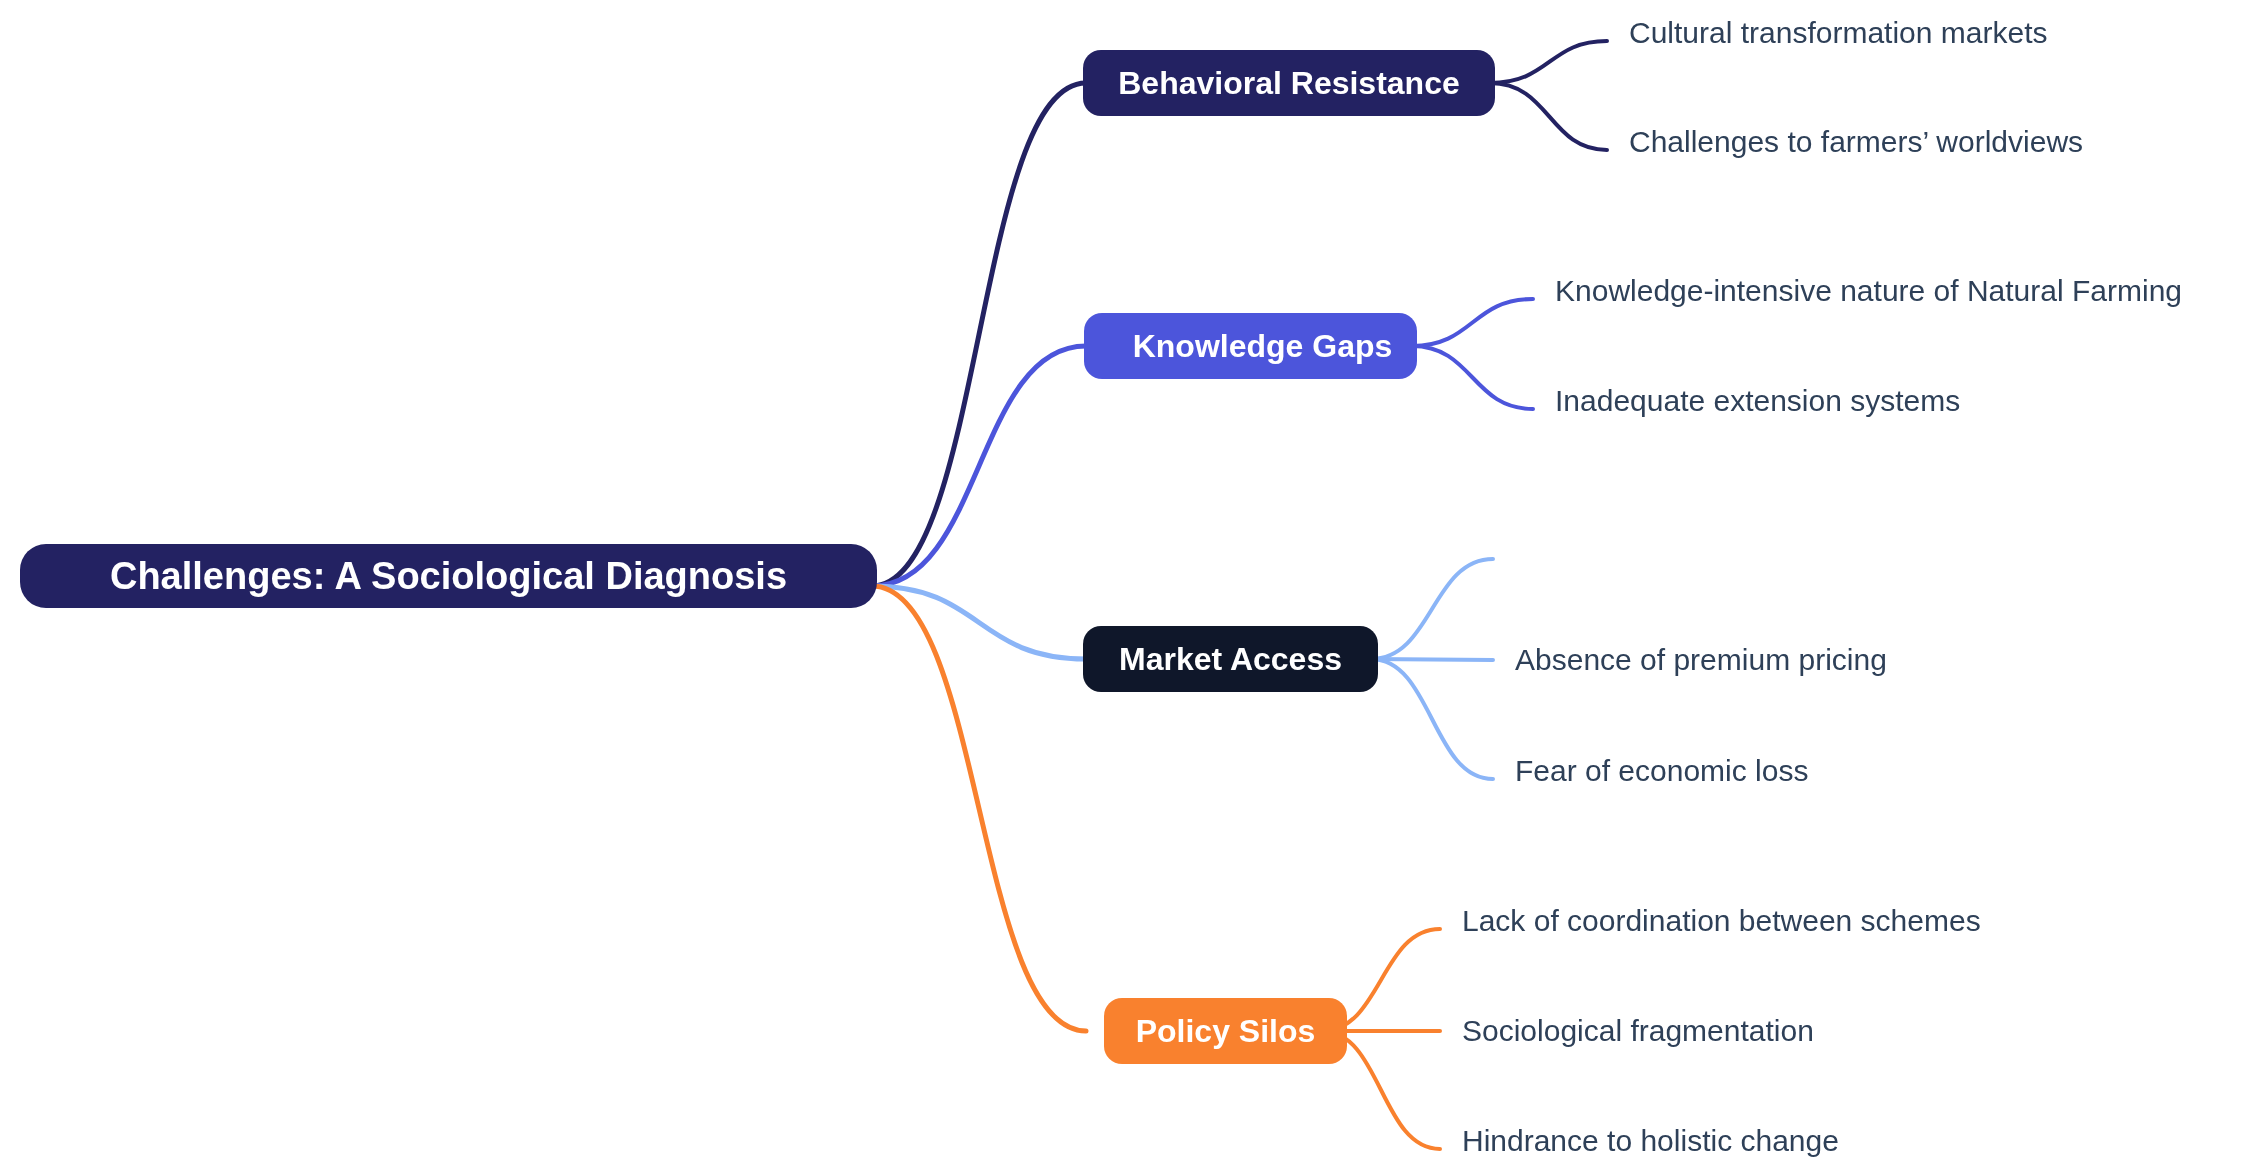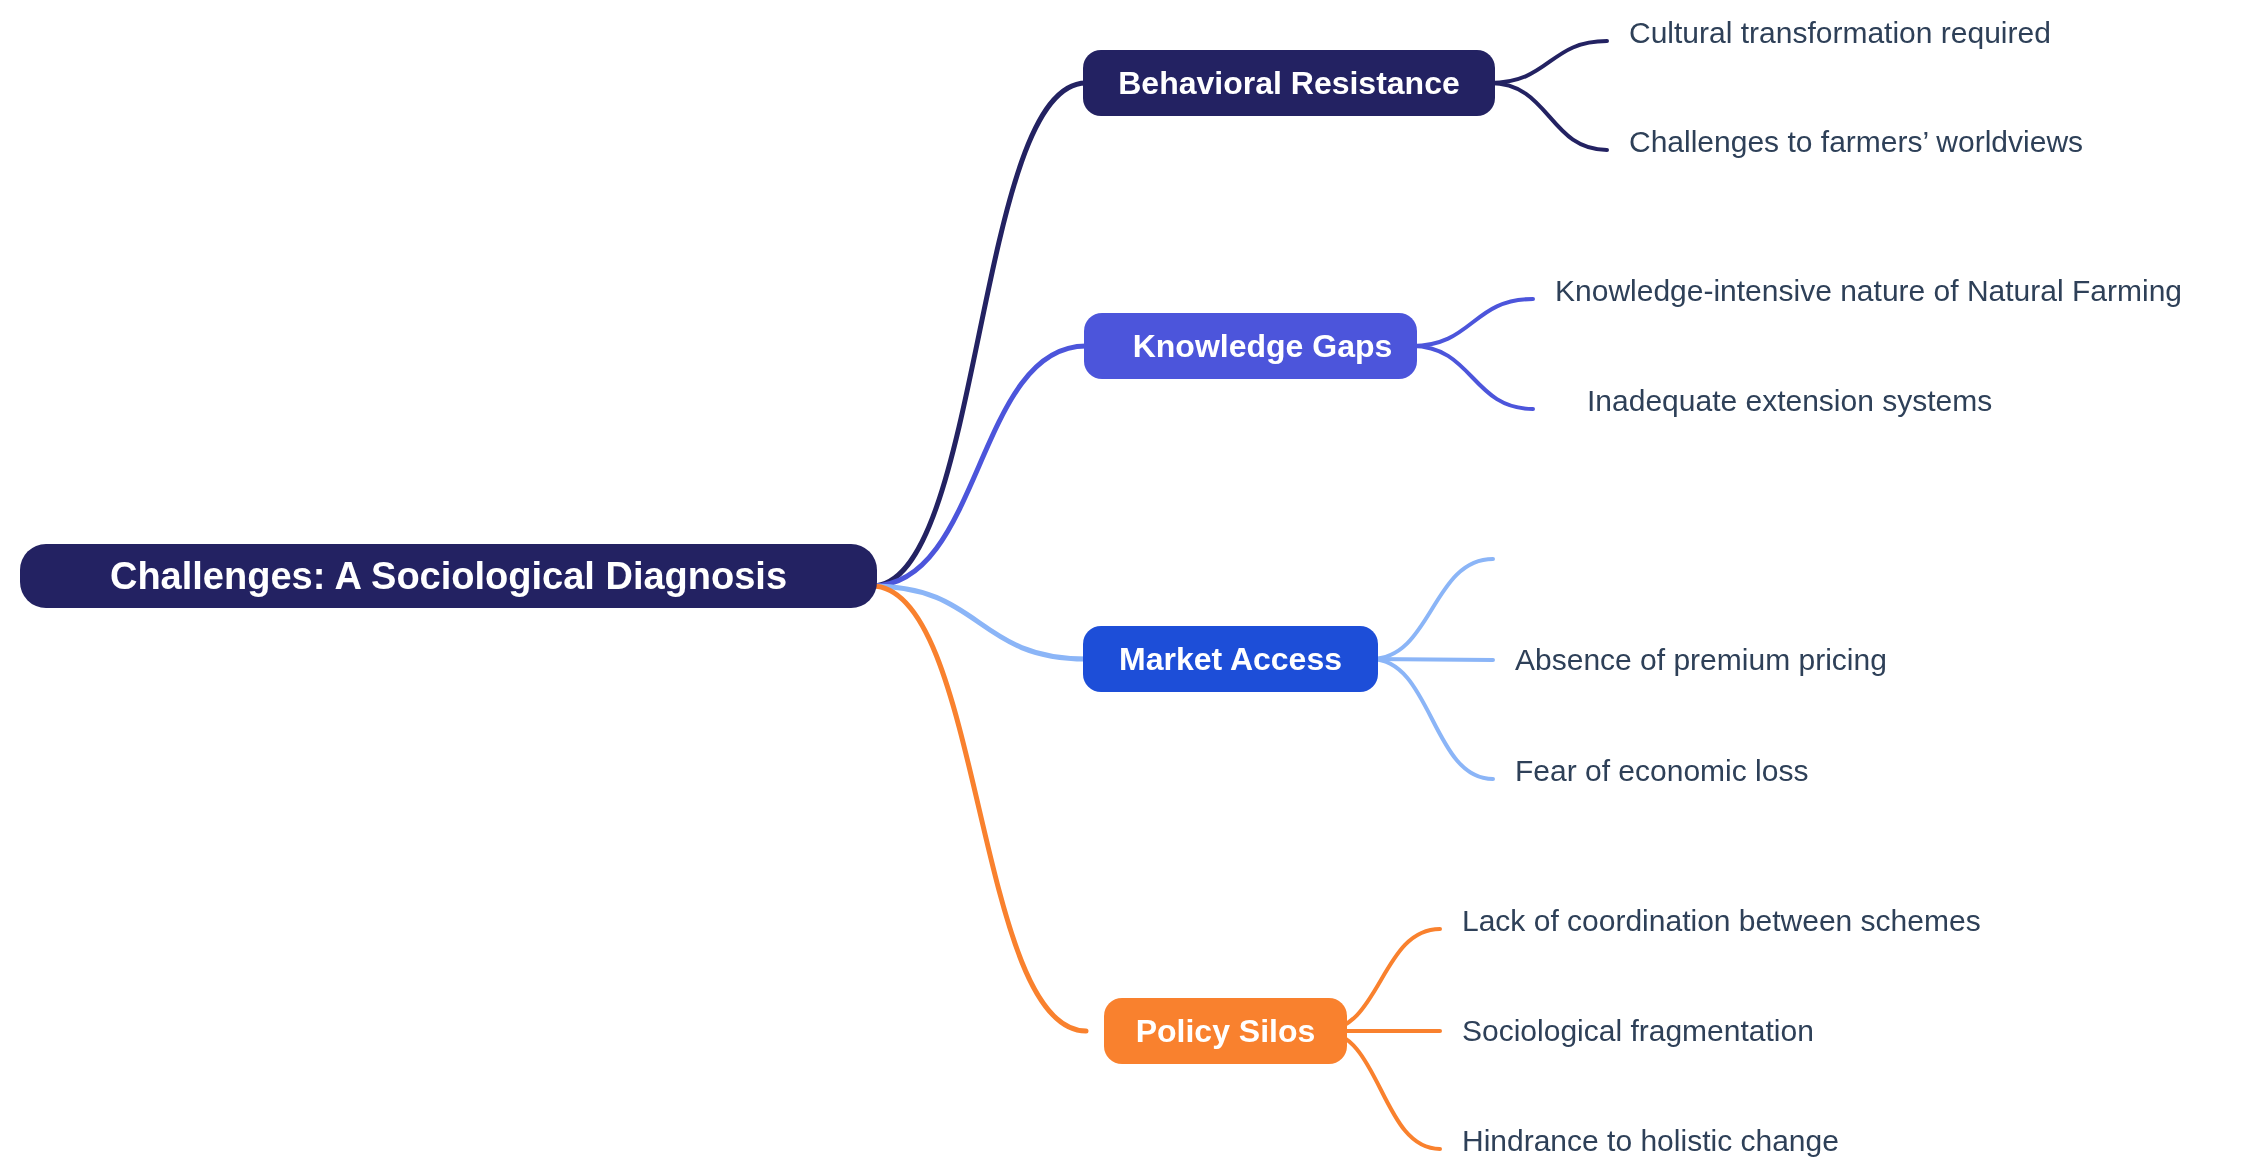--- a/index.html
+++ b/index.html
@@ -55,21 +55,21 @@
   .leaf {
     position: absolute;
     z-index: 2;
     transform: translateY(-50%);
     font-size: 30px;
     white-space: nowrap;
   }
   .leaf.b0c0 { left: 1629px; top: 33px; }
   .leaf.b0c1 { left: 1629px; top: 142px; }
   .leaf.b1c0 { left: 1555px; top: 291px; }
-  .leaf.b1c1 { left: 1555px; top: 401px; margin-left: 32px; }
+  .leaf.b1c1 { left: 1555px; top: 401px; }
   .leaf.b2c0 { left: 1515px; top: 551px; }
   .leaf.b2c1 { left: 1515px; top: 660px; }
   .leaf.b2c2 { left: 1515px; top: 771px; }
   .leaf.b3c0 { left: 1462px; top: 921px; text-align: center; }
   .leaf.b3c1 { left: 1462px; top: 1031px; }
   .leaf.b3c2 { left: 1462px; top: 1141px; }
 </style>
 </head>
 <body>
 
@@ -100,28 +100,28 @@
   <div class="node root" style="background-color: rgb(35, 34, 98);">
     <span>Challenges: A Sociological Diagnosis</span>
   </div>
 
   <div class="node branch branch-0" style="background-color: rgb(35, 34, 98);">
     <span>Behavioral Resistance</span>
   </div>
   <div class="node branch branch-1" style="background-color: rgb(76, 85, 219); padding-left: 24px;">
     <span>Knowledge Gaps</span>
   </div>
-  <div class="node branch branch-2" style="background-color: #1d4ed8;">
+  <div class="node branch branch-2" style="background-color: #0f172a;">
     <span>Market Access</span>
   </div>
   <div class="node branch branch-3" style="background-color: rgb(249, 129, 46);">
     <span>Policy Silos</span>
   </div>
 
-  <div class="leaf b0c0" style="color: rgb(46, 64, 88);">Cultural transformation required</div>
+  <div class="leaf b0c0" style="color: rgb(46, 64, 88);">Cultural transformation markets</div>
   <div class="leaf b0c1" style="color: rgb(46, 64, 88);">Challenges to farmers’ worldviews</div>
 
   <div class="leaf b1c0" style="color: rgb(46, 64, 88);">Knowledge-intensive nature of Natural Farming</div>
   <div class="leaf b1c1" style="color: rgb(46, 64, 88);">Inadequate extension systems</div>
 
   <div class="leaf b2c1" style="color: rgb(46, 64, 88);">Absence of premium pricing</div>
   <div class="leaf b2c2" style="color: rgb(46, 64, 88);">Fear of economic loss</div>
 
   <div class="leaf b3c0" style="color: rgb(46, 64, 88);">Lack of coordination between schemes</div>
   <div class="leaf b3c1" style="color: rgb(46, 64, 88);">Sociological fragmentation</div>

